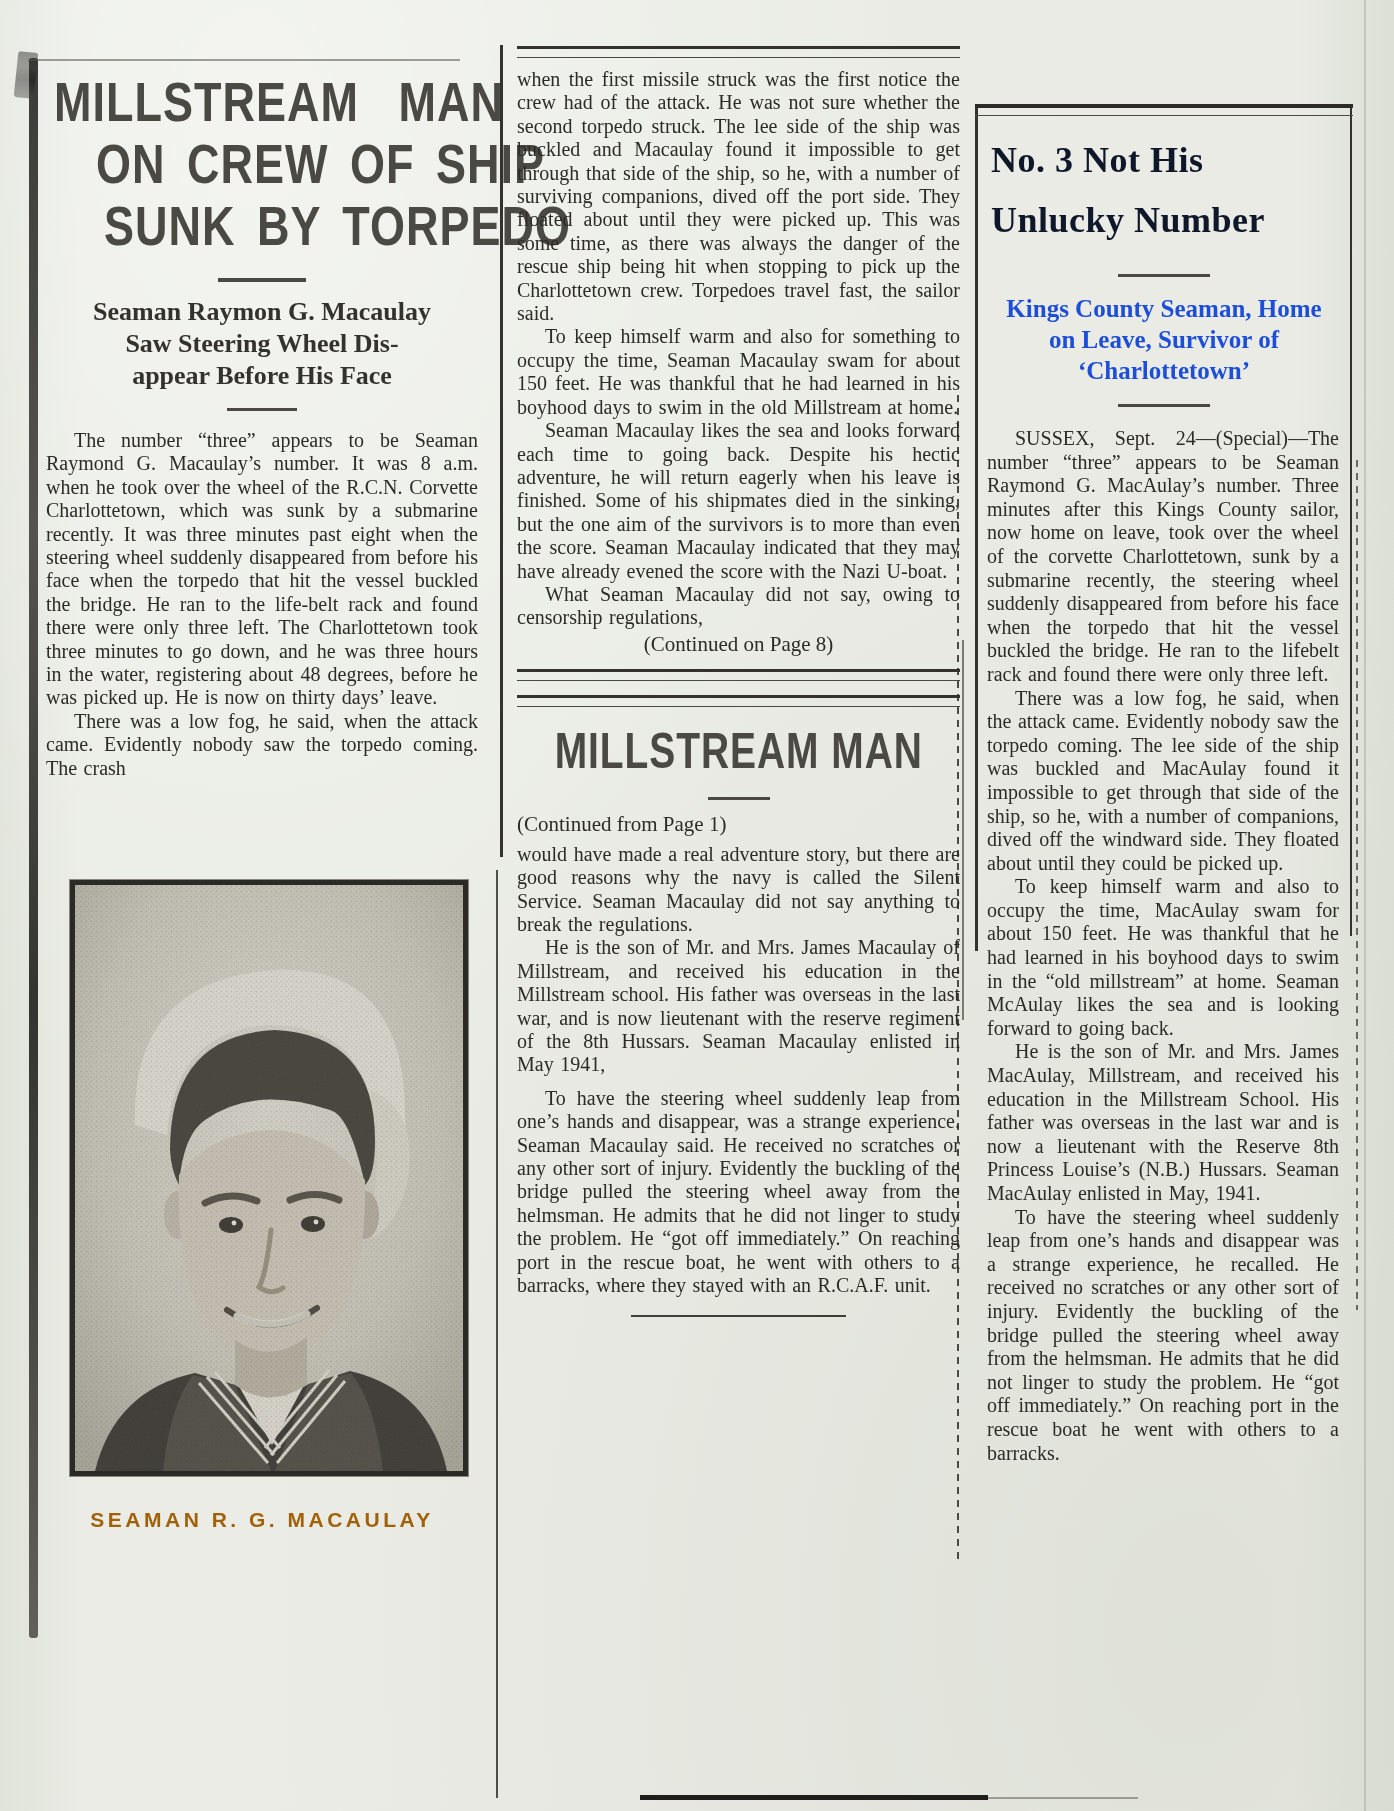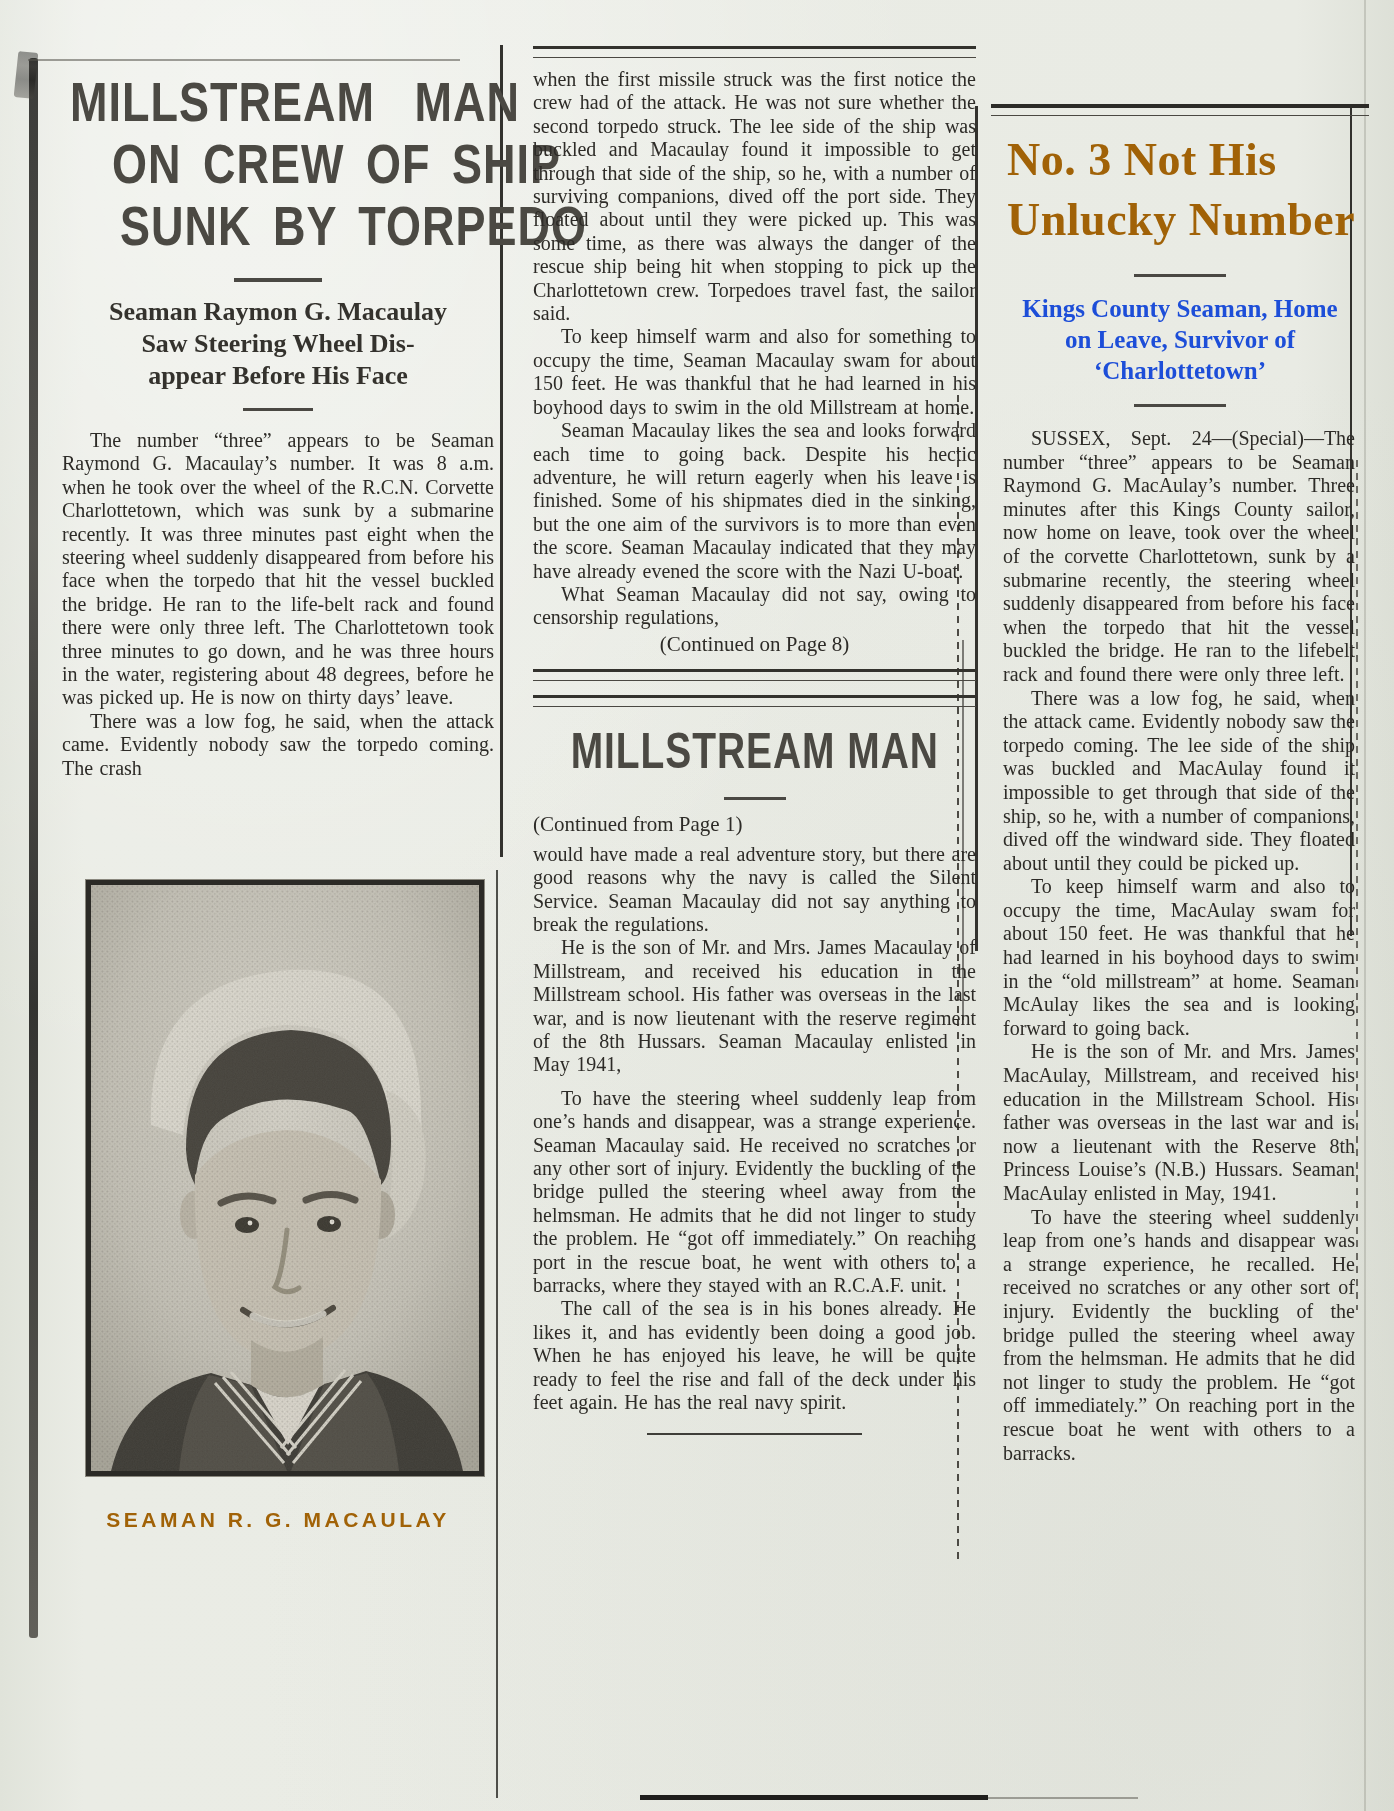--- a/index.html
+++ b/index.html
@@ -14,21 +14,21 @@
     color:#2d2b27;
   }
   
   .scan-bar{position:absolute;background:linear-gradient(#1c1c1a,#3a3834 30%,#141412 60%,#4a4842);opacity:.85;border-radius:3px;}
   .crease-v{position:absolute;width:2px;background:rgba(110,112,100,.25);}
   .rule-h{position:absolute;background:#55534c;}
   .vline{position:absolute;}
   .solid-v{background:#33322e;}
   .dotted-v{background:repeating-linear-gradient(to bottom,#4c4a44 0 7px,transparent 7px 13px);}
   
-  .col{position:absolute;margin-left:16px;}
+  .col{position:absolute;}
   p.body-par{margin:0;font-size:20px;line-height:23.4px;text-align:justify;word-spacing:1.5px;}
   p.indent{text-indent:28px;}
   p.space-before{margin-top:10px;}
   
   #col-left{left:46px;top:62px;width:432px;}
   .headline-cond{font-family:"Liberation Sans",sans-serif;font-weight:700;color:#4b4943;}
   .hl-line{transform:scaleY(1.22);transform-origin:left center;white-space:nowrap;font-size:45px;line-height:62px;letter-spacing:1px;}
   .small-rule{height:4px;background:#4a4843;margin:14px auto;}
   .subhead{font-weight:700;font-size:26px;line-height:32px;text-align:center;color:#34322d;}
   .photo-frame{border:5px solid #2b2a26;margin-top:100px;margin-left:24px;width:388px;height:586px;background:#c6c3b8;box-shadow:0 0 0 1px #8a887e;}
@@ -38,21 +38,21 @@
   .double-rule{height:8px;border-top:3px solid #33322d;border-bottom:1.5px solid #4a4842;margin-bottom:10px;}
   .double-rule.end{margin-top:12px;margin-bottom:0;}
   .continued{font-size:21px;text-align:center;margin:2px 0 0 0;}
   .mid-headline{text-align:center;margin-top:16px;}
   .mid-headline .hl-line{display:inline-block;transform:scale(.95,1.2);transform-origin:center;font-size:41px;line-height:56px;}
   .cont-from{font-size:21px;margin:12px 0 6px 0;}
   .end-rule{width:215px;height:2px;background:#3f3e39;margin:18px auto 0 auto;}
   
   #col-right{left:975px;top:104px;width:378px;}
   .rbox-top{height:7px;border-top:4px solid #2c2b27;border-bottom:1px solid #4a4842;}
-  .right-headline{font-weight:700;font-size:46px;line-height:60px;color:#a16207;padding:14px 10px 0 16px;letter-spacing:.5px;}
+  .right-headline{font-weight:700;font-size:36px;line-height:60px;color:#0f172a;padding:14px 10px 0 16px;letter-spacing:.5px;}
   .right-sub{font-weight:700;font-size:25px;line-height:31px;text-align:center;color:#1d4ed8;}
   .right-body{padding:0 14px 0 12px;}
   .right-body p.body-par{font-size:20px;line-height:23.6px;}
 </style>
 </head>
 <body>
 
 <div class="scan-bar" style="left:29px;top:58px;width:9px;height:1580px;"></div>
 <div class="scan-bar" style="left:16px;top:52px;width:20px;height:46px;opacity:.45;transform:rotate(6deg);"></div>
 <div class="crease-v" style="left:1364px;top:0;height:1811px;"></div>
@@ -157,21 +157,20 @@
 
   <div class="double-rule" style="margin-top:14px;"></div>
   <div class="mid-headline headline-cond">
     <span class="hl-line">MILLSTREAM MAN</span>
   </div>
   <div class="small-rule" style="width:62px;height:3px;margin-top:18px;margin-bottom:10px;"></div>
   <p class="cont-from">(Continued from Page 1)</p>
   <p class="body-par">would have made a real adventure story, but there are good reasons why the navy is called the Silent Service. Seaman Macaulay did not say anything to break the regulations.</p>
   <p class="body-par indent">He is the son of Mr. and Mrs. James Macaulay of Millstream, and received his education in the Millstream school. His father was overseas in the last war, and is now lieutenant with the reserve regiment of the 8th Hussars. Seaman Macaulay enlisted in May 1941,</p>
   <p class="body-par indent space-before">To have the steering wheel suddenly leap from one’s hands and disappear, was a strange experience. Seaman Macaulay said. He received no scratches or any other sort of injury. Evidently the buckling of the bridge pulled the steering wheel away from the helmsman. He admits that he did not linger to study the problem. He “got off immediately.” On reaching port in the rescue boat, he went with others to a barracks, where they stayed with an R.C.A.F. unit.</p>
-  <p class="body-par indent">The call of the sea is in his bones already. He likes it, and has evidently been doing a good job. When he has enjoyed his leave, he will be quite ready to feel the rise and fall of the deck under his feet again. He has the real navy spirit.</p>
   <div class="end-rule"></div>
 </div>
 
 <div id="col-right" class="col">
   <div class="rbox-top"></div>
   <div class="right-headline">
     <div>No. 3 Not His</div>
     <div>Unlucky Number</div>
   </div>
   <div class="small-rule" style="width:92px;height:3px;margin-top:24px;margin-bottom:16px;"></div>

